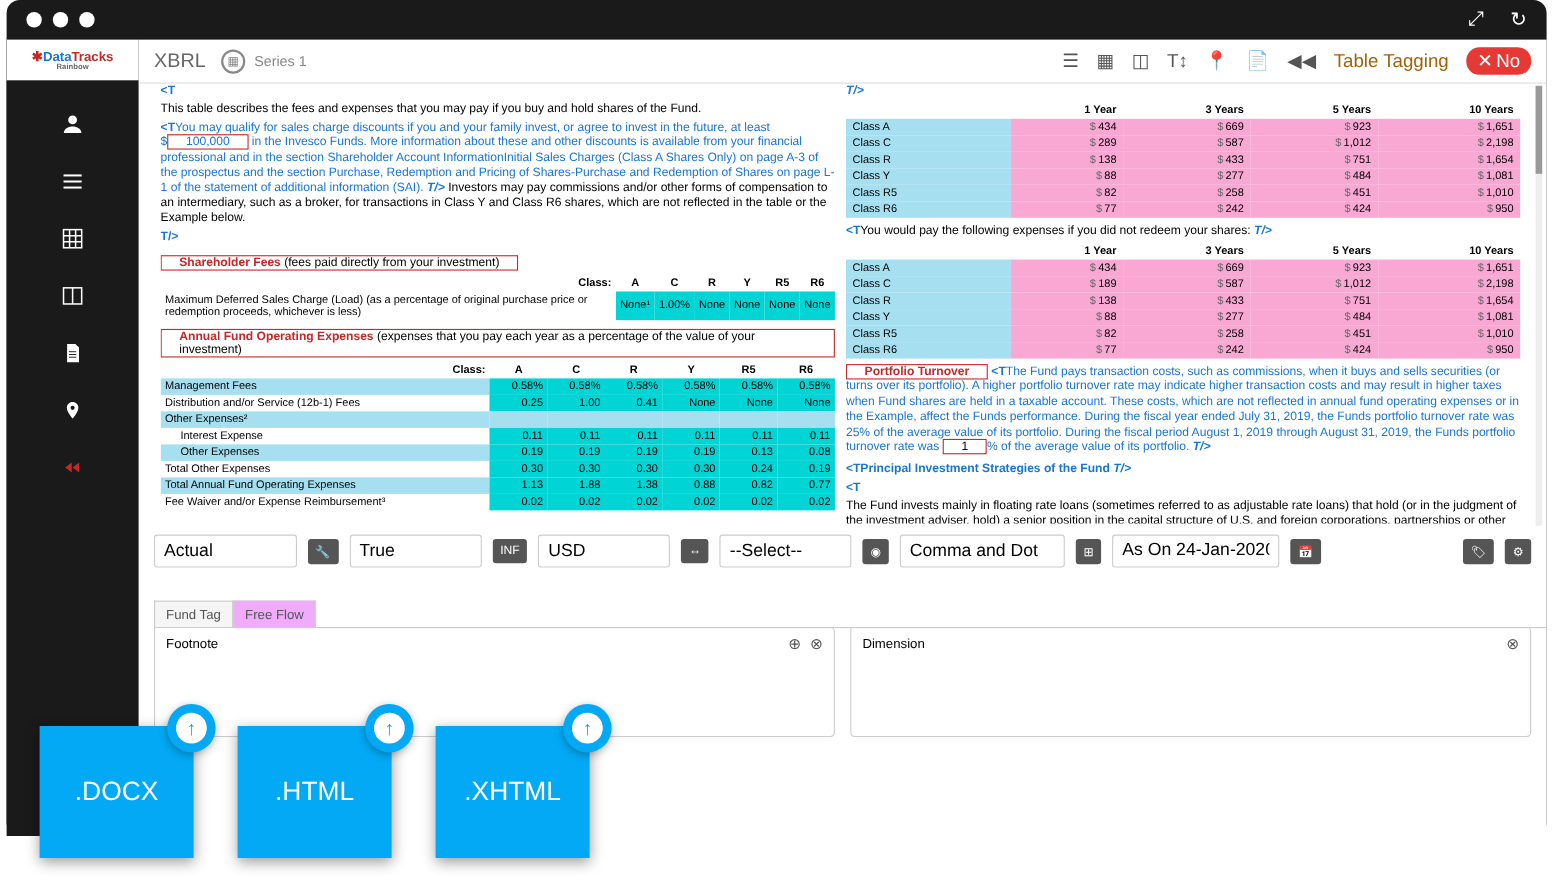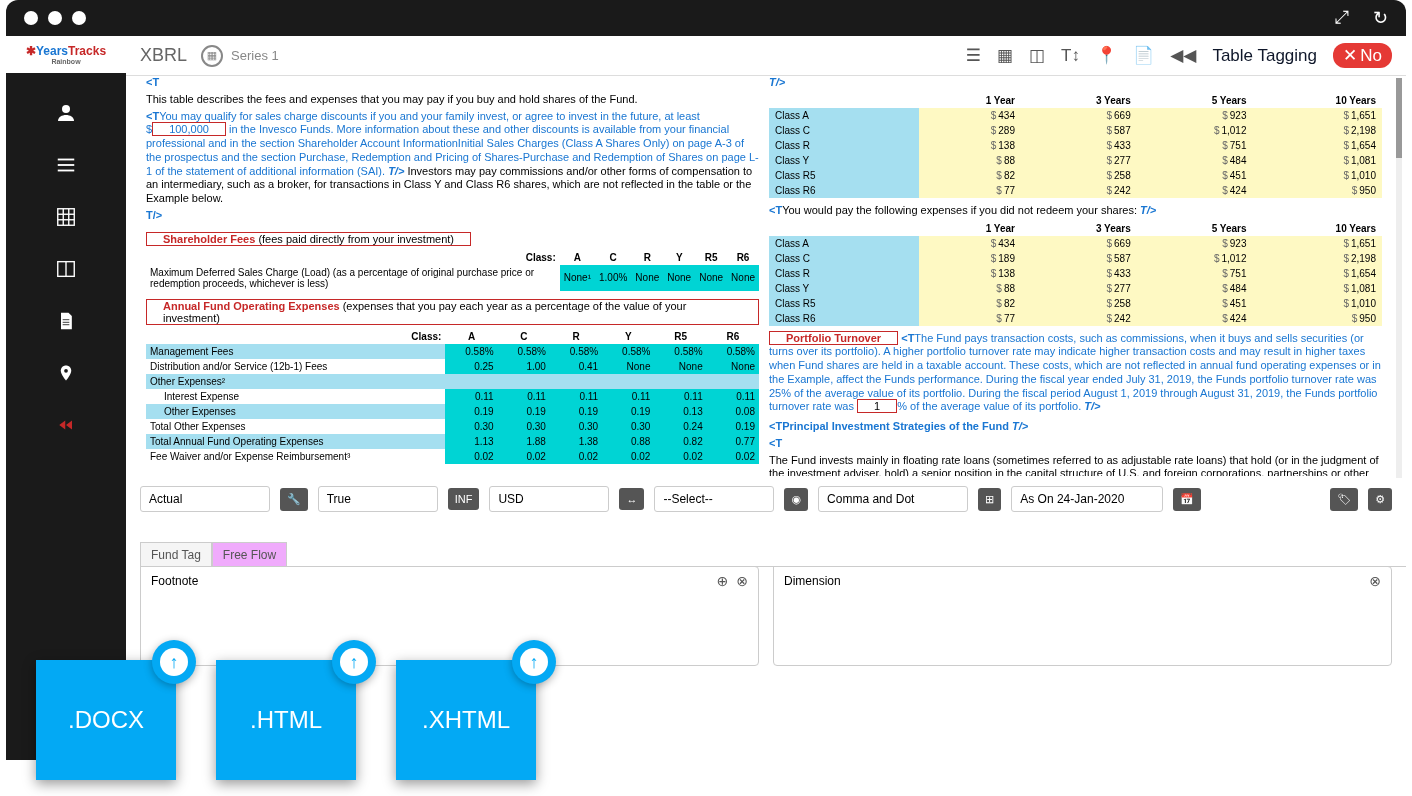--- a/index.html
+++ b/index.html
@@ -19,43 +19,43 @@
 .sidebar-icon { width: 24px; height: 24px; color: #fff; display: flex; align-items: center; justify-content: center; font-size: 18px; }
 .sidebar-icon.red svg { fill: #c62828; }
 .main { flex: 1; background: #fff; display: flex; flex-direction: column; overflow: hidden; }
 .toolbar { height: 40px; border-bottom: 1px solid #ddd; display: flex; align-items: center; padding: 0 14px; gap: 14px; }
 .page-title { font-size: 18px; color: #666; font-weight: 400; }
 .series-pill { display: flex; align-items: center; gap: 8px; font-size: 13px; color: #888; }
 .series-ico { width: 22px; height: 22px; border: 2px solid #888; border-radius: 50%; display: flex; align-items: center; justify-content: center; font-size: 11px; }
 .toolbar-spacer { flex: 1; }
 .toolbar-icons { display: flex; gap: 16px; align-items: center; color: #555; }
 .toolbar-icons span { font-size: 17px; cursor: pointer; }
-.table-tagging-label { font-size: 14px; color: #0f172a; }
+.table-tagging-label { font-size: 14px; color: #a16207; }
 .no-badge { background: #e53935; color: #fff; border-radius: 12px; padding: 2px 10px; font-size: 11px; display: flex; align-items: center; gap: 3px; }
 .content { flex: 1; overflow: hidden; }
 .doc-row { display: flex; height: 400px; overflow: hidden; padding: 0 14px 0 20px; }
 .left-doc, .right-doc { flex: 1; font-size: 11px; overflow: hidden; padding-right: 10px; }
 .tag-marker { color: #1976d2; font-weight: bold; }
 .highlighted-box { border: 1px solid #c62828; padding: 0 16px; }
 .section-heading { color: #c62828; font-weight: bold; margin-top: 6px; }
 .blue-text { color: #1976d2; }
 table.mini { width: 100%; border-collapse: collapse; font-size: 10px; margin-top: 4px; }
 table.mini th { text-align: center; padding: 2px; }
 table.mini td { padding: 2px 4px; }
 table.mini .row-hl { background: #a5dff0; }
 table.mini .cell-tag { background: #00d4d4; text-align: right; }
 .left-th-class { text-align: right; font-weight: bold; }
 .right-table { width: 100%; border-collapse: collapse; font-size: 10px; margin-bottom: 6px; }
 .right-table th { text-align: right; padding: 2px 6px; font-weight: bold; }
 .right-table td { padding: 2px 6px; }
 .right-table .cls { background: #a5dff0; }
-.right-table .val { background: #fef9c3; text-align: right; }
+.right-table .val { background: #f9a8d4; text-align: right; }
 .right-table .dollar { color: #666; padding-right: 2px; }
 .controls-row { display: flex; gap: 10px; padding: 10px 14px; align-items: center; }
-.ctrl-input { border: 1px solid #ccc; padding: 5px 8px; font-size: 12px; border-radius: 3px; }
+.ctrl-input { border: 1px solid #ccc; padding: 5px 8px; font-size: 16px; border-radius: 3px; }
 .ctrl-input.w1 { width: 130px; }
 .ctrl-input.w2 { width: 120px; }
 .ctrl-input.w3 { width: 120px; }
 .ctrl-input.w4 { width: 120px; }
 .ctrl-input.w5 { width: 150px; }
 .ctrl-input.w6 { width: 152px; }
 .ctrl-btn { background: #555; color: #fff; padding: 5px 7px; border-radius: 3px; font-size: 11px; display: flex; align-items: center; justify-content: center; }
 .tabs { display: flex; margin-top: 20px; padding-left: 14px; }
 .tab { border: 1px solid #ccc; border-bottom: none; padding: 5px 10px; font-size: 12px; background: #f5f5f5; color: #555; }
 .tab.active { background: #f0abfc; }
@@ -85,21 +85,21 @@
     </div>
     <div class="mac-controls">
       <span>⤢</span>
       <span>↻</span>
     </div>
   </div>
 
   <div class="app">
     <div class="sidebar">
       <div class="logo">
-        <span style="color:#c62828">✱</span><span class="bl">Years</span><span class="dt">Tracks</span>
+        <span style="color:#c62828">✱</span><span class="bl">Data</span><span class="dt">Tracks</span>
         <div style="font-size:7px;color:#666">Rainbow</div>
       </div>
       <div class="sidebar-icons">
         <div class="sidebar-icon">
             <svg width="24" height="24" viewBox="0 0 24 24" fill="white">
               <circle cx="12" cy="8" r="4"></circle>
               <path d="M4 20c0-4 4-6 8-6s8 2 8 6"></path>
             </svg>
           </div>
         <div class="sidebar-icon">

